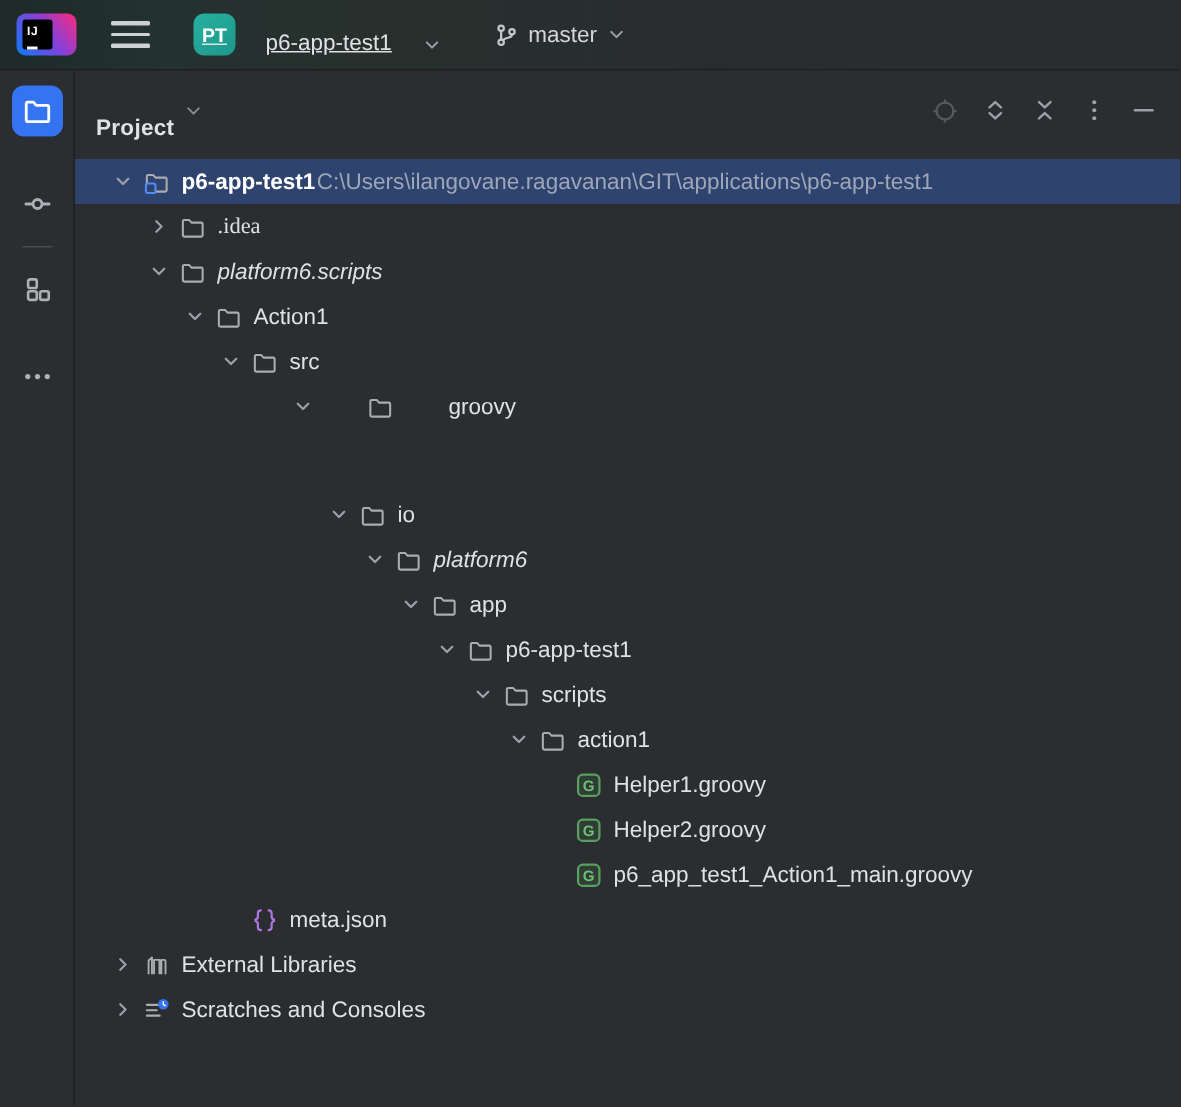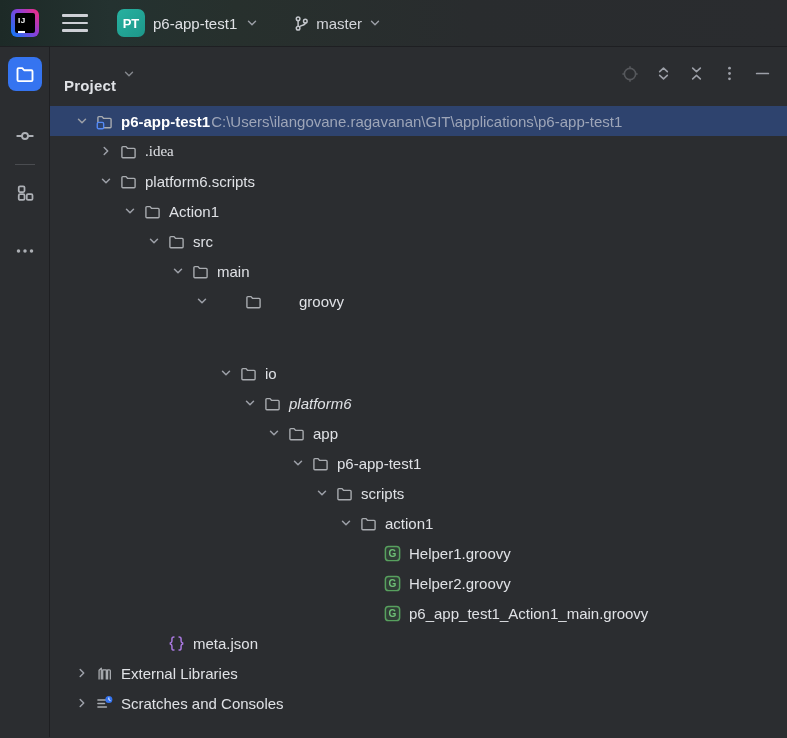--- a/index.html
+++ b/index.html
@@ -10,34 +10,34 @@
     -webkit-font-smoothing:antialiased;
   }
   
   .topbar {
     height:47px; display:flex; align-items:center;
     background:linear-gradient(90deg,#1d2a27 0%,#243230 14%,#27302d 30%,#292c2e 60%,#2a2c2f 100%);
     border-bottom:1px solid #1e1f22;
     padding-left:11px;
   }
   .app-logo {
-    width:28px; height:28px; border-radius:6px; position:relative; flex:0 0 auto;
+    width:40px; height:28px; border-radius:6px; position:relative; flex:0 0 auto;
     background:linear-gradient(52deg,#087cfa 0%,#8a3fd8 55%,#fc2a7c 100%);
   }
   .app-logo .logo-inner {
     position:absolute; left:4px; top:4px; width:20px; height:20px;
     background:#000; border-radius:2px; color:#fff;
     font-size:8px; font-weight:bold; letter-spacing:.5px;
     display:flex; flex-direction:column; align-items:flex-start; justify-content:flex-start;
     padding:3px 0 0 3px;
   }
   .app-logo .logo-bar { width:7px; height:2px; background:#fff; margin-top:6px; }
   .hamburger { margin-left:23px; width:26px; display:flex; flex-direction:column; gap:5px; cursor:pointer; }
   .hamburger span { height:2.4px; background:#ced0d6; border-radius:1px; }
-  .proj-widget { margin-left:23px; display:flex; align-items:center; gap:8px; padding:4px 6px; border-radius:6px; cursor:pointer; }
+  .proj-widget { margin-left:23px; display:flex; align-items:flex-end; gap:20px; padding:4px 6px; border-radius:6px; cursor:pointer;text-decoration:underline; }
   .proj-badge {
     width:28px; height:28px; border-radius:7px;
     background:linear-gradient(140deg,#27b1a0 0%,#1d978a 100%);
     color:#fff; font-weight:bold; font-size:13px;
     display:flex; align-items:center; justify-content:center;
   }
   .proj-name { font-size:15px; color:#dfe1e5; }
   .vcs-widget { margin-left:22px; display:flex; align-items:center; gap:6px; padding:4px 6px; border-radius:6px; cursor:pointer; }
   .branch-name { font-size:15px; color:#d3d5da; }
   .chev14 { width:14px; height:14px; display:inline-block; }
@@ -227,21 +227,21 @@
             </svg>
           </span>
     <span class="row-icon">
             <svg viewBox="0 0 16 16" width="17" height="17" fill="none" stroke="#a9acb0" stroke-width="1.3" stroke-linejoin="round">
               <path d="M1.8 13V4.3c0-.5.4-.9.9-.9h3l1.5 1.7h6.1c.5 0 .9.4.9.9V13c0 .5-.4.9-.9.9H2.7c-.5 0-.9-.4-.9-.9z"></path>
             </svg>
           </span>
     <span class="row-name">.idea</span>
 
   </div>
-        <div class="row" style="padding-left: 44px;">
+        <div class="row" style="padding-left: 44px; font-style: italic;">
     <span class="row-chevron">
             <svg viewBox="0 0 16 16" width="16" height="16">
               <path d="M4.5 6.2 8 9.7l3.5-3.5" fill="none" stroke="#9da0a8" stroke-width="1.5" stroke-linecap="round" stroke-linejoin="round"></path>
             </svg>
           </span>
     <span class="row-icon">
             <svg viewBox="0 0 16 16" width="17" height="17" fill="none" stroke="#a9acb0" stroke-width="1.3" stroke-linejoin="round">
               <path d="M1.8 13V4.3c0-.5.4-.9.9-.9h3l1.5 1.7h6.1c.5 0 .9.4.9.9V13c0 .5-.4.9-.9.9H2.7c-.5 0-.9-.4-.9-.9z"></path>
             </svg>
           </span>
@@ -267,34 +267,20 @@
             <svg viewBox="0 0 16 16" width="16" height="16">
               <path d="M4.5 6.2 8 9.7l3.5-3.5" fill="none" stroke="#9da0a8" stroke-width="1.5" stroke-linecap="round" stroke-linejoin="round"></path>
             </svg>
           </span>
     <span class="row-icon">
             <svg viewBox="0 0 16 16" width="17" height="17" fill="none" stroke="#a9acb0" stroke-width="1.3" stroke-linejoin="round">
               <path d="M1.8 13V4.3c0-.5.4-.9.9-.9h3l1.5 1.7h6.1c.5 0 .9.4.9.9V13c0 .5-.4.9-.9.9H2.7c-.5 0-.9-.4-.9-.9z"></path>
             </svg>
           </span>
     <span class="row-name">src</span>
-
-  </div>
-        <div class="row" style="padding-left: 116px;">
-    <span class="row-chevron">
-            <svg viewBox="0 0 16 16" width="16" height="16">
-              <path d="M4.5 6.2 8 9.7l3.5-3.5" fill="none" stroke="#9da0a8" stroke-width="1.5" stroke-linecap="round" stroke-linejoin="round"></path>
-            </svg>
-          </span>
-    <span class="row-icon">
-            <svg viewBox="0 0 16 16" width="17" height="17" fill="none" stroke="#a9acb0" stroke-width="1.3" stroke-linejoin="round">
-              <path d="M1.8 13V4.3c0-.5.4-.9.9-.9h3l1.5 1.7h6.1c.5 0 .9.4.9.9V13c0 .5-.4.9-.9.9H2.7c-.5 0-.9-.4-.9-.9z"></path>
-            </svg>
-          </span>
-    <span class="row-name">main</span>
 
   </div>
         <div class="row" style="padding-left: 140px; gap: 29px;">
     <span class="row-chevron">
             <svg viewBox="0 0 16 16" width="16" height="16">
               <path d="M4.5 6.2 8 9.7l3.5-3.5" fill="none" stroke="#9da0a8" stroke-width="1.5" stroke-linecap="round" stroke-linejoin="round"></path>
             </svg>
           </span>
     <span class="row-icon">
             <svg viewBox="0 0 16 16" width="17" height="17" fill="none" stroke="#a9acb0" stroke-width="1.3" stroke-linejoin="round">

